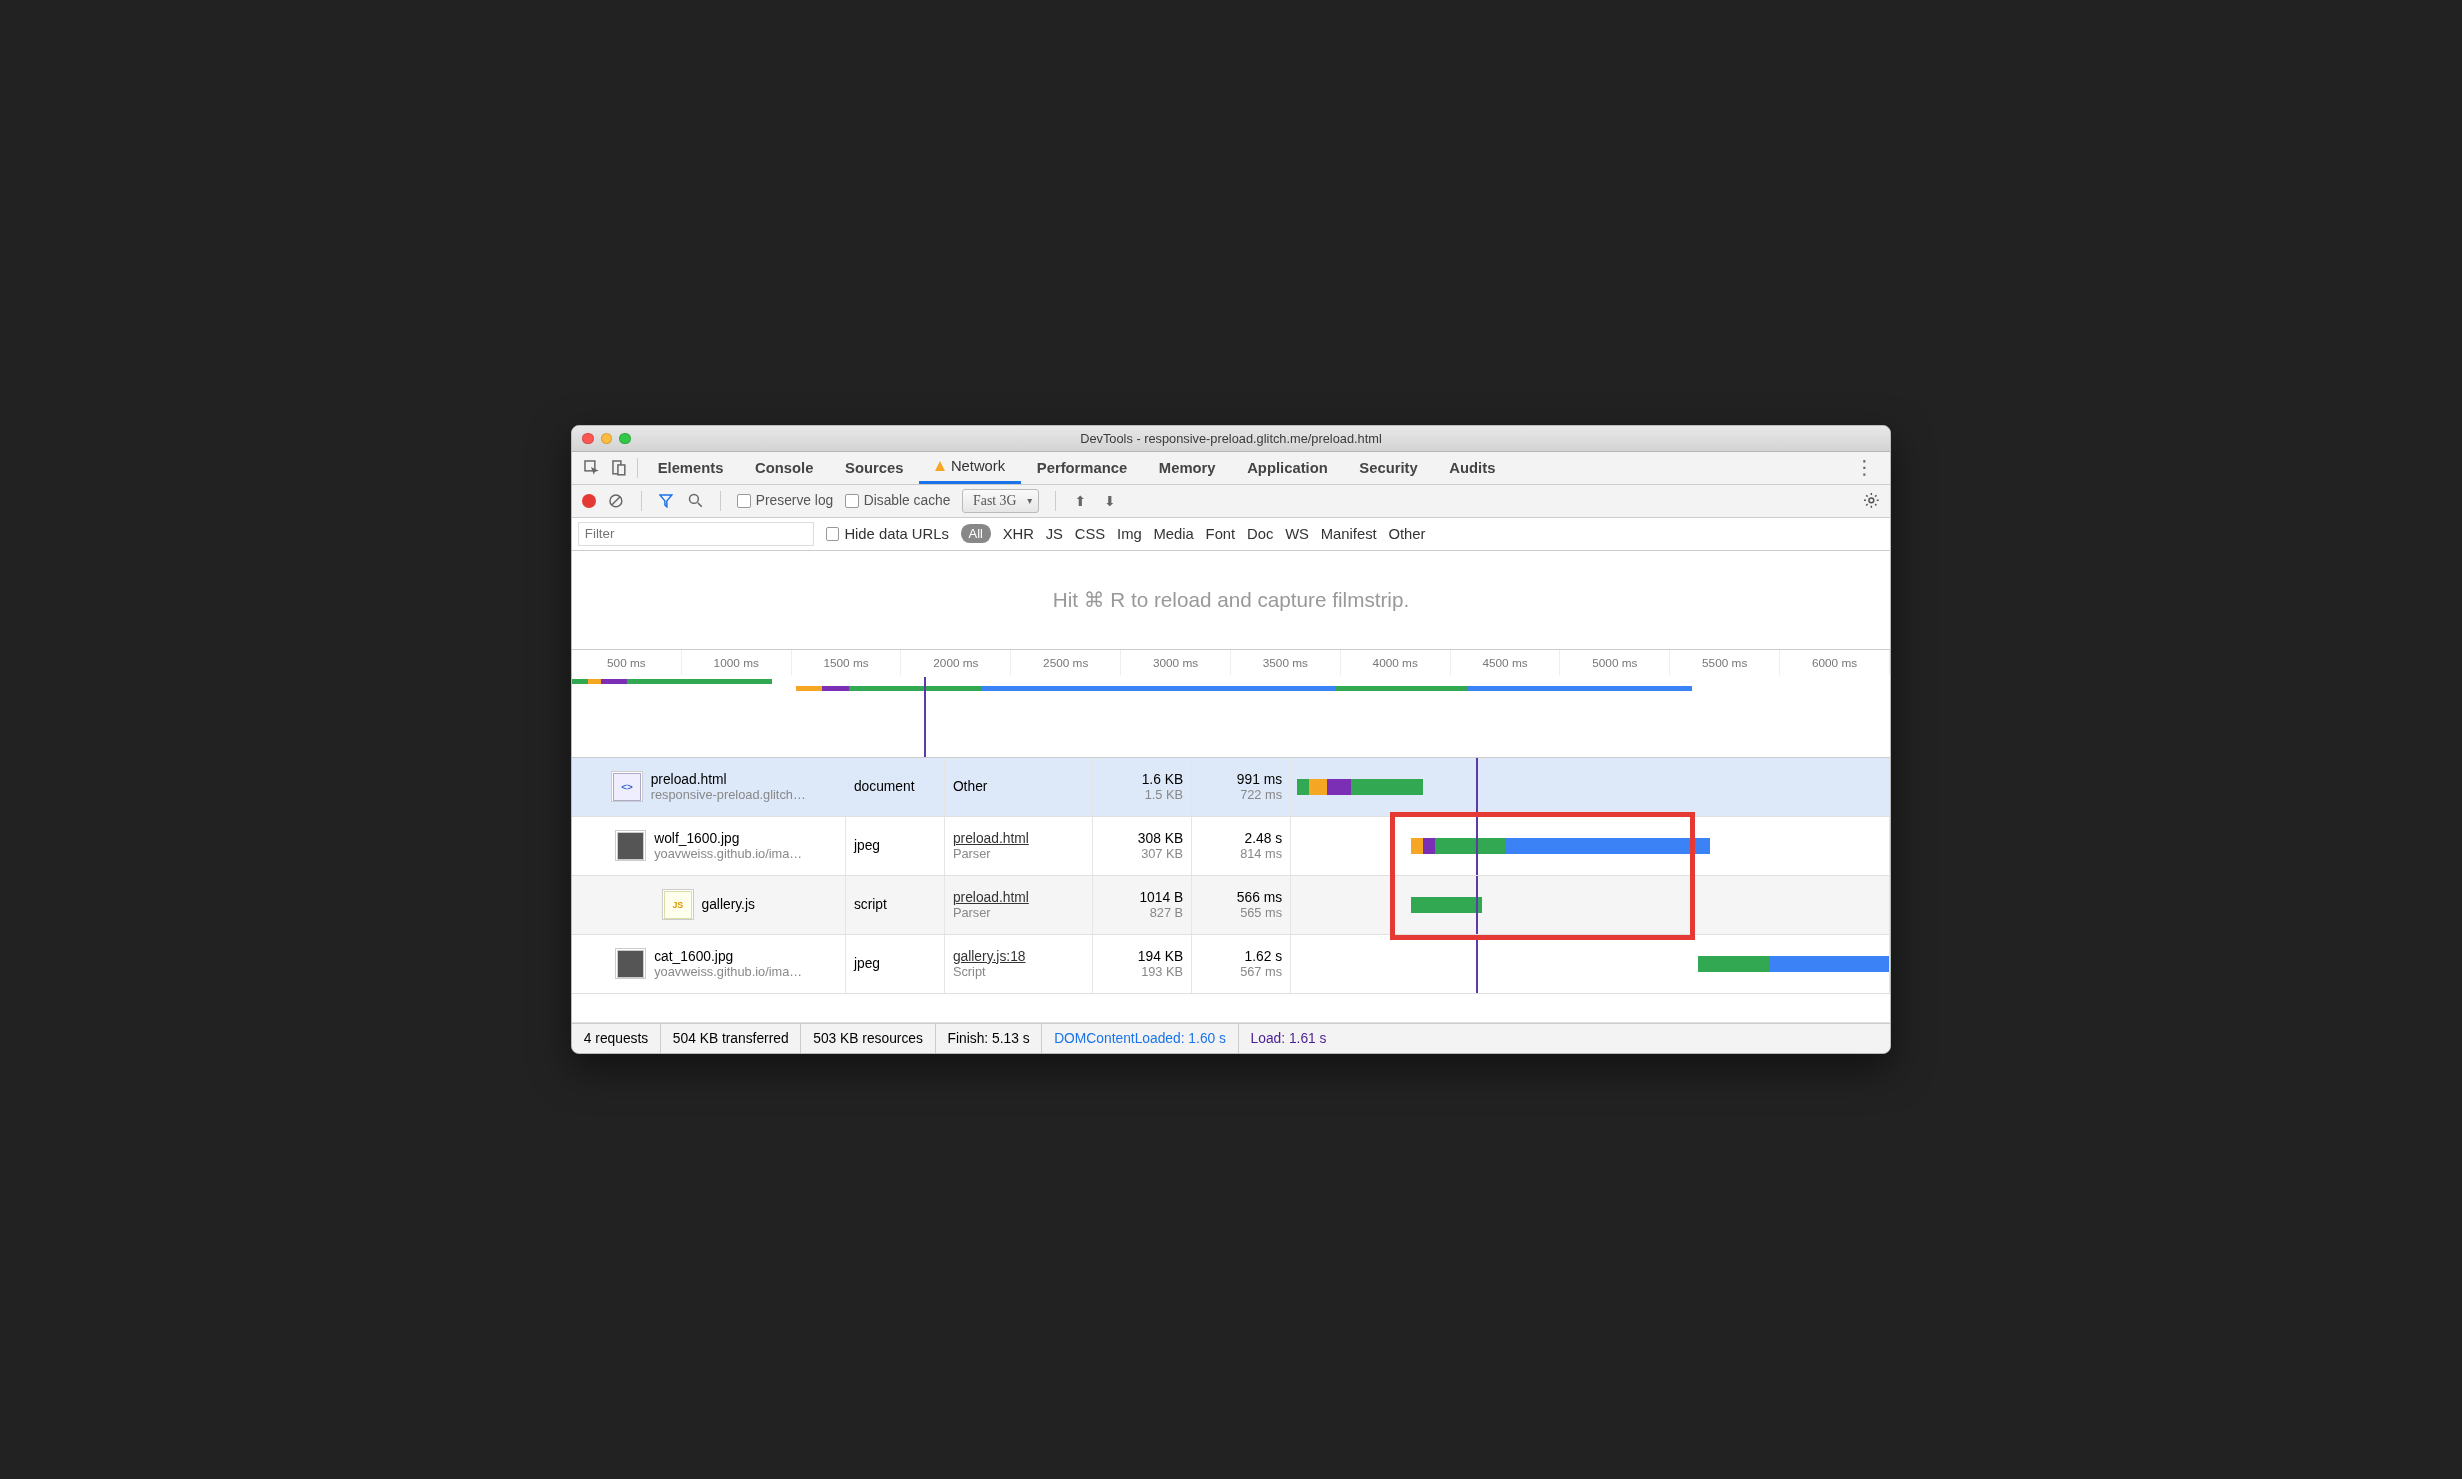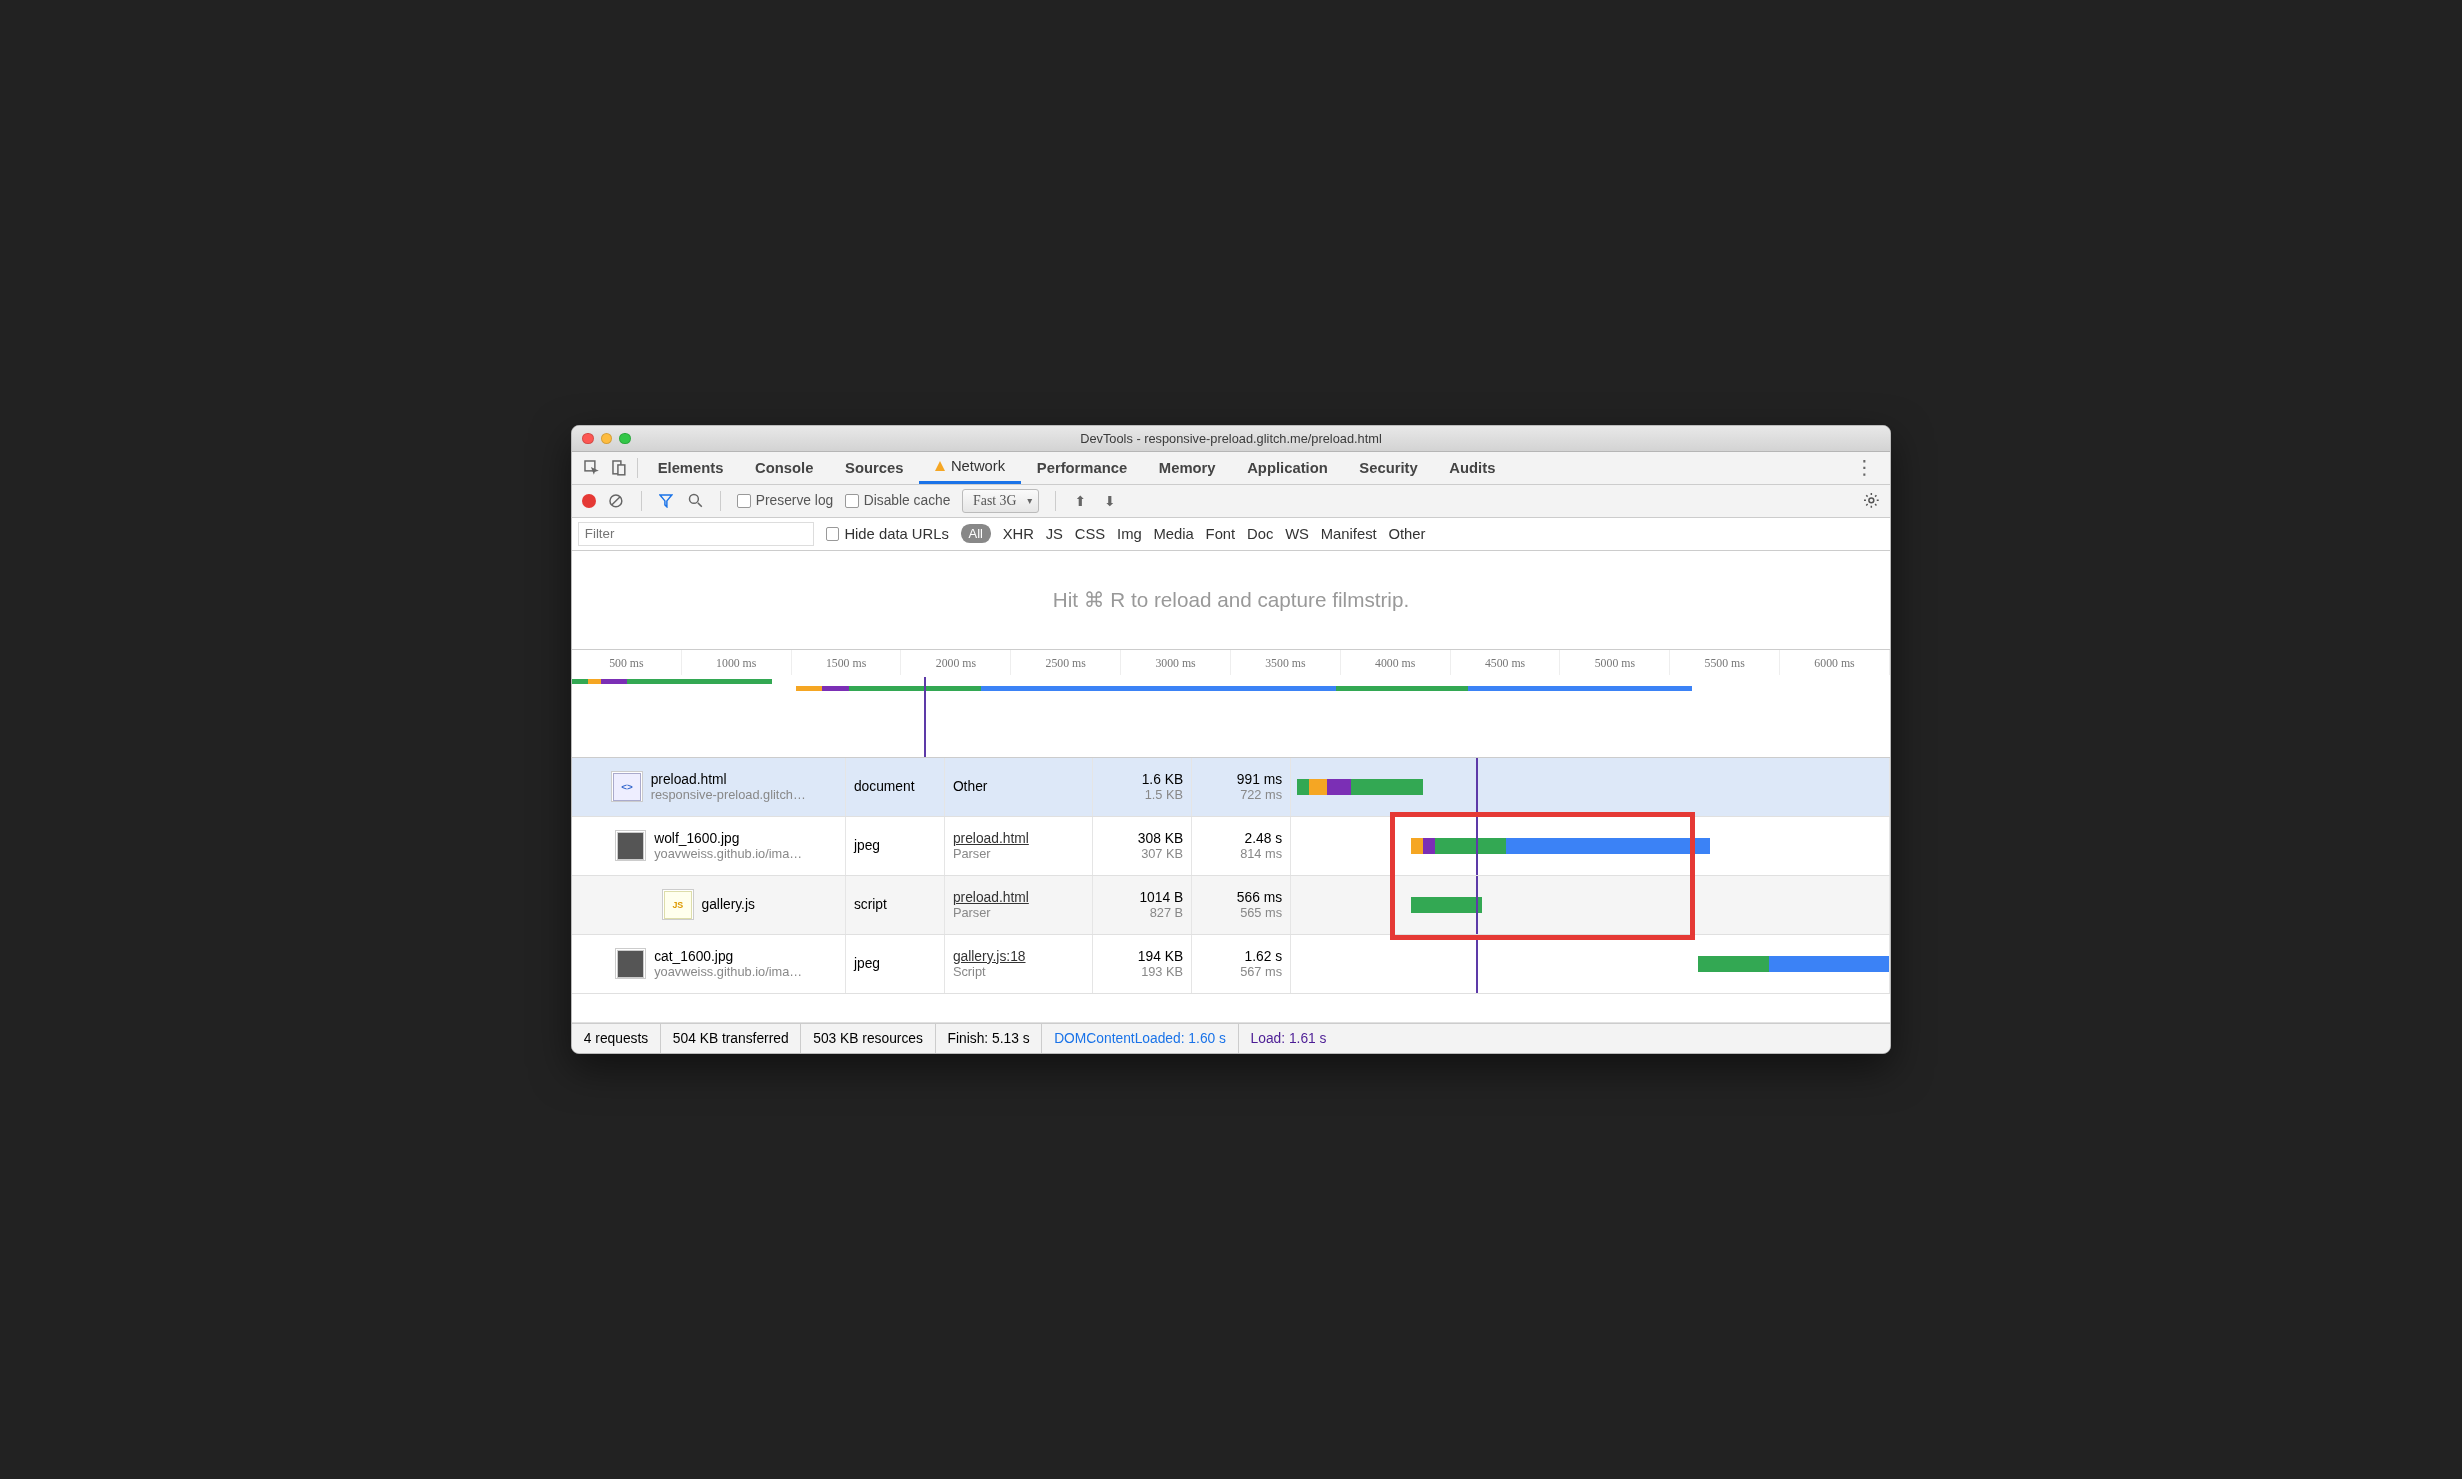--- a/index.html
+++ b/index.html
@@ -22,21 +22,21 @@
 .checkbox { display:flex; align-items:center; gap:4.9px; }
 .cbox { width:13.8px;height:13.8px;border:1px solid #999;border-radius:2px;background:#fff; }
 .throttle { height: 23.6px; border:1px solid #bbb; background: linear-gradient(#fafafa,#e6e6e6); padding: 0 21.7px 0 9.9px; border-radius: 3px; display:flex;align-items:center; position:relative;font-family:Liberation Serif, serif; }
 .throttle::after { content:"▾"; position:absolute; right:5.9px; color:#666; font-size:9.9px; }
 .gear { margin-left:auto; }
 .filterbar { display:flex; align-items:center; height: 33px; background:#fff; border-bottom:1px solid #ccc; padding:0 5.9px; gap: 11.8px; font-size:14.8px; color:#333; }
 .filter-input { width: 236px; height:23.6px; border:1px solid #ddd; padding:0 5.9px; color:#888; }
 .pill { background:#888; color:#fff; border-radius:8.9px; padding:2px 7.9px; font-size:13px; }
 .filter-type { cursor:pointer; }
 .filmstrip { height: 99px; background:#fff; display:flex; align-items:center; justify-content:center; font-size: 20.7px; color:#999; border-bottom:1px solid #ccc; }
-.timeline { height: 108px; background:#fff; border-bottom:1px solid #ccc; position:relative;font-family:Liberation Serif, serif; }
+.timeline { height: 108px; background:#fff; border-bottom:1px solid #ccc; position:relative; }
 .ticks { position:absolute; top:0; left:0; right:0; height:25.6px; display:flex; }
 .tick { flex:1; text-align:center; font-size:11.8px; color:#777; border-right:1px solid #eee; padding-top:5.9px; }
 .tl-bars { position:absolute; top:29.6px; left:0; right:0; }
 .tl-bar { position:absolute; height:4.9px; }
 .vline { position:absolute; top:27.6px; bottom:0; width:2px; background:#5d3aa8; }
 .table-head { display:flex; background:#f1f1f1; border-top:1px solid #ccc;border-bottom:1px solid #ccc; height:29.6px; align-items:center; font-size:13.8px; color:#333; }
 .th { padding:0 7.9px; border-right:1px solid #ccc; height:100%; display:flex; align-items:center; position:relative; }
 .th.sort::after { content:"▲"; position:absolute; right:7.9px; color:#888; font-size:10.8px; }
 .c-name{width:274px}.c-type{width:99px}.c-init{width:148px}.c-size{width:99px}.c-time{width:99px}.c-wf{flex:1}
 .rows { background:#fff; }

